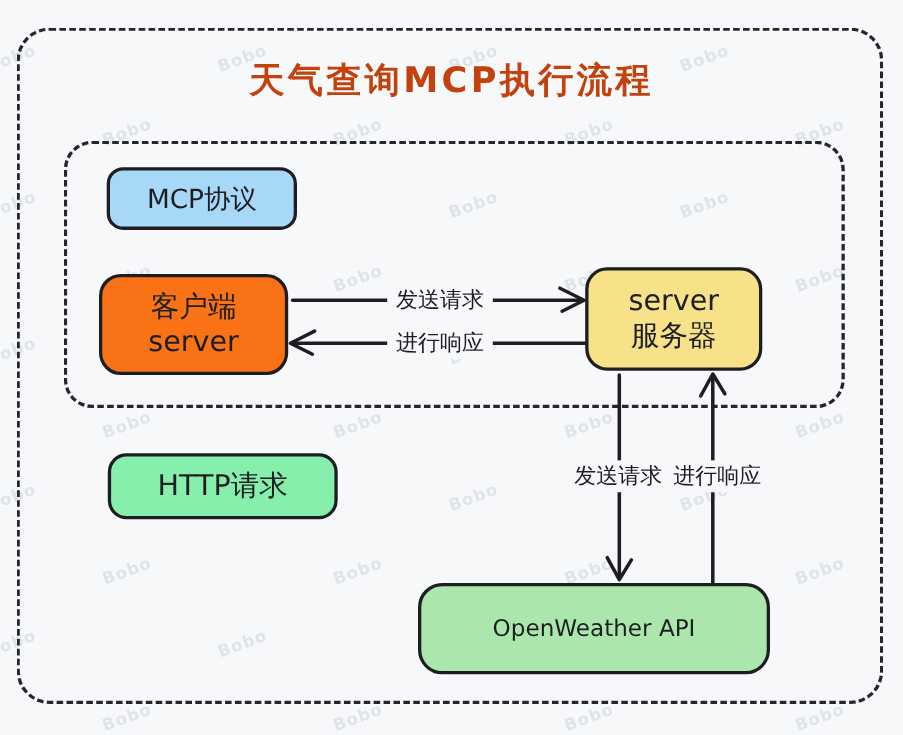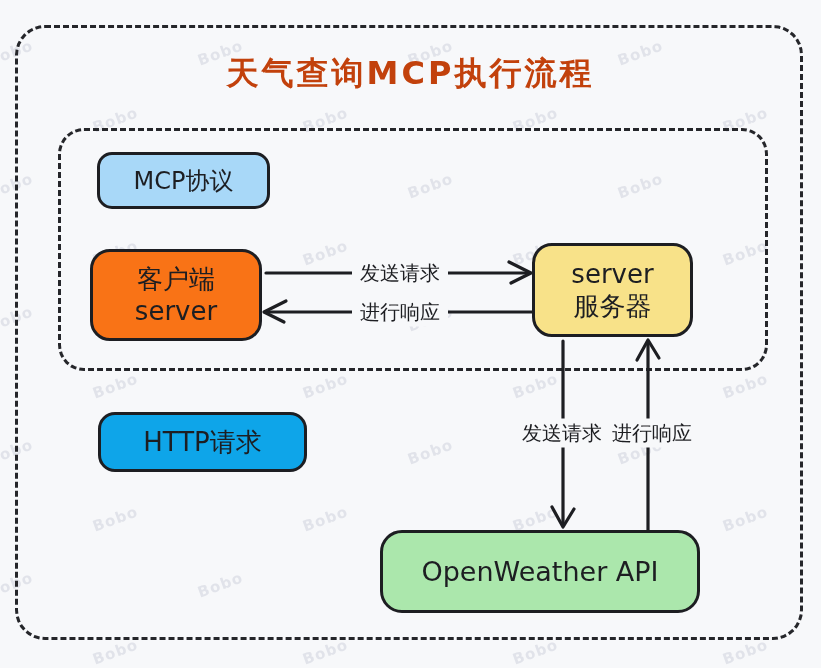--- a/index.html
+++ b/index.html
@@ -31,21 +31,21 @@
   
   .node{
     position:absolute;z-index:4;border:3px solid #1d1e22;
     display:flex;flex-direction:column;align-items:center;justify-content:center;
     text-align:center;font-size:24px;line-height:1.25;
   }
   .node-mcp{left:97px;top:152px;width:173px;height:57px;border-radius:15px;}
   .node-client{left:90px;top:249px;width:172px;height:92px;border-radius:20px;font-size:26px;}
   .node-server{left:532px;top:243px;width:161px;height:94px;border-radius:20px;font-size:26px;}
   .node-http{left:98px;top:412px;width:209px;height:60px;border-radius:17px;font-size:26px;}
-  .node-api{left:380px;top:530px;width:320px;height:83px;border-radius:22px;font-size:27px;}
+  .node-api{left:380px;top:530px;width:320px;height:83px;border-radius:22px;font-size:21px;}
   
   .arrow-svg{position:absolute;inset:0;z-index:3;pointer-events:none;}
   
   .edge-label{
     position:absolute;z-index:5;transform:translate(-50%,-50%);
     background:#f7f8fa;padding:1px 8px;font-size:20px;white-space:nowrap;
   }
 </style>
 </head>
 <body>
@@ -108,21 +108,21 @@
   <div class="node node-client" style="background: #f97316;">
     <span>客户端</span>
     <span>server</span>
   </div>
 
   <div class="node node-server" style="background: rgb(248, 226, 137);">
     <span>server</span>
     <span>服务器</span>
   </div>
 
-  <div class="node node-http" style="background: #0ea5e9;">
+  <div class="node node-http" style="background: #86efac;">
     <span>HTTP请求</span>
   </div>
 
   <div class="node node-api" style="background: rgb(171, 231, 172);">
     <span>OpenWeather API</span>
   </div>
 
   <svg class="arrow-svg" width="821" height="668" viewBox="0 0 821 668">
     <g stroke="#1d1e22" stroke-width="3.2" fill="none" stroke-linecap="round" stroke-linejoin="round">
 

